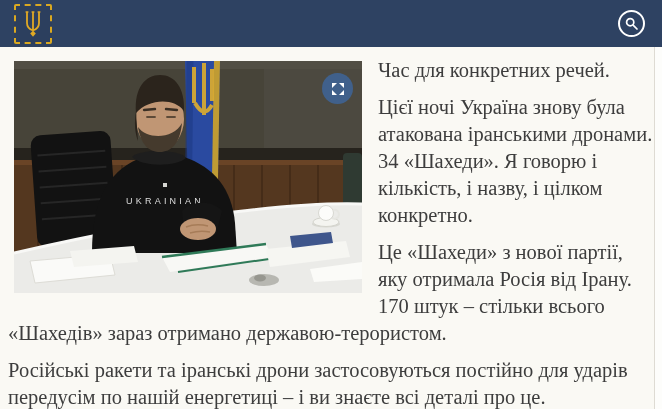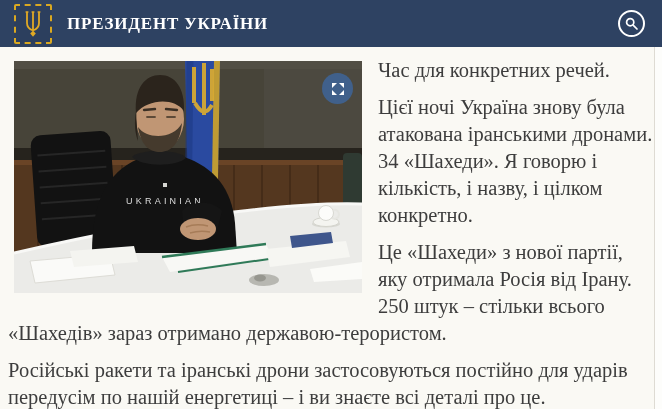--- a/index.html
+++ b/index.html
@@ -101,21 +101,20 @@
       <svg width="22" height="28" viewBox="0 0 22 28">
         <g stroke="#e0a925" stroke-width="1.8" fill="none">
           <path d="M11,2 V20"></path>
           <path d="M5,2 V13 Q5,18.5 11,20.5"></path>
           <path d="M17,2 V13 Q17,18.5 11,20.5"></path>
           <path d="M3.6,2 H6.4 M9.6,2 H12.4 M15.6,2 H18.4" stroke-width="1.4"></path>
         </g>
         <path d="M11,20.5 L8.2,23.5 L11,26.8 L13.8,23.5 Z" fill="#e0a925"></path>
       </svg>
     </div>
-    <div class="site-title">ПРЕЗИДЕНТ УКРАЇНИ</div>
   </div>
   <button class="search-btn">
     <svg width="13" height="13" viewBox="0 0 13 13">
       <circle cx="5.2" cy="5.2" r="3.6" stroke="#ffffff" stroke-width="1.7" fill="none"></circle>
       <line x1="8.1" y1="8.1" x2="12" y2="12" stroke="#ffffff" stroke-width="1.7" stroke-linecap="round"></line>
     </svg>
   </button>
 </header>
 
 <main class="article">
@@ -226,17 +225,17 @@
         <polygon points="1,1 6,1 1,6"></polygon>
         <polygon points="13,1 13,6 8,1"></polygon>
         <polygon points="1,13 1,8 6,13"></polygon>
         <polygon points="13,13 8,13 13,8"></polygon>
       </svg>
     </button>
   </figure>
 
   <p>Час для конкретних речей.</p>
   <p>Цієї ночі Україна знову була атакована іранськими дронами. 34 «Шахеди». Я говорю і кількість, і назву, і цілком конкретно.</p>
-  <p>Це «Шахеди» з нової партії, яку отримала Росія від Ірану. 250 штук – стільки всього «Шахедів» зараз отримано державою-терористом.</p>
+  <p>Це «Шахеди» з нової партії, яку отримала Росія від Ірану. 170 штук – стільки всього «Шахедів» зараз отримано державою-терористом.</p>
   <p>Російські ракети та іранські дрони застосовуються постійно для ударів передусім по нашій енергетиці – і ви знаєте всі деталі про це.</p>
 </main>
 
 <div class="scroll-strip"></div>
 
 </body></html>

